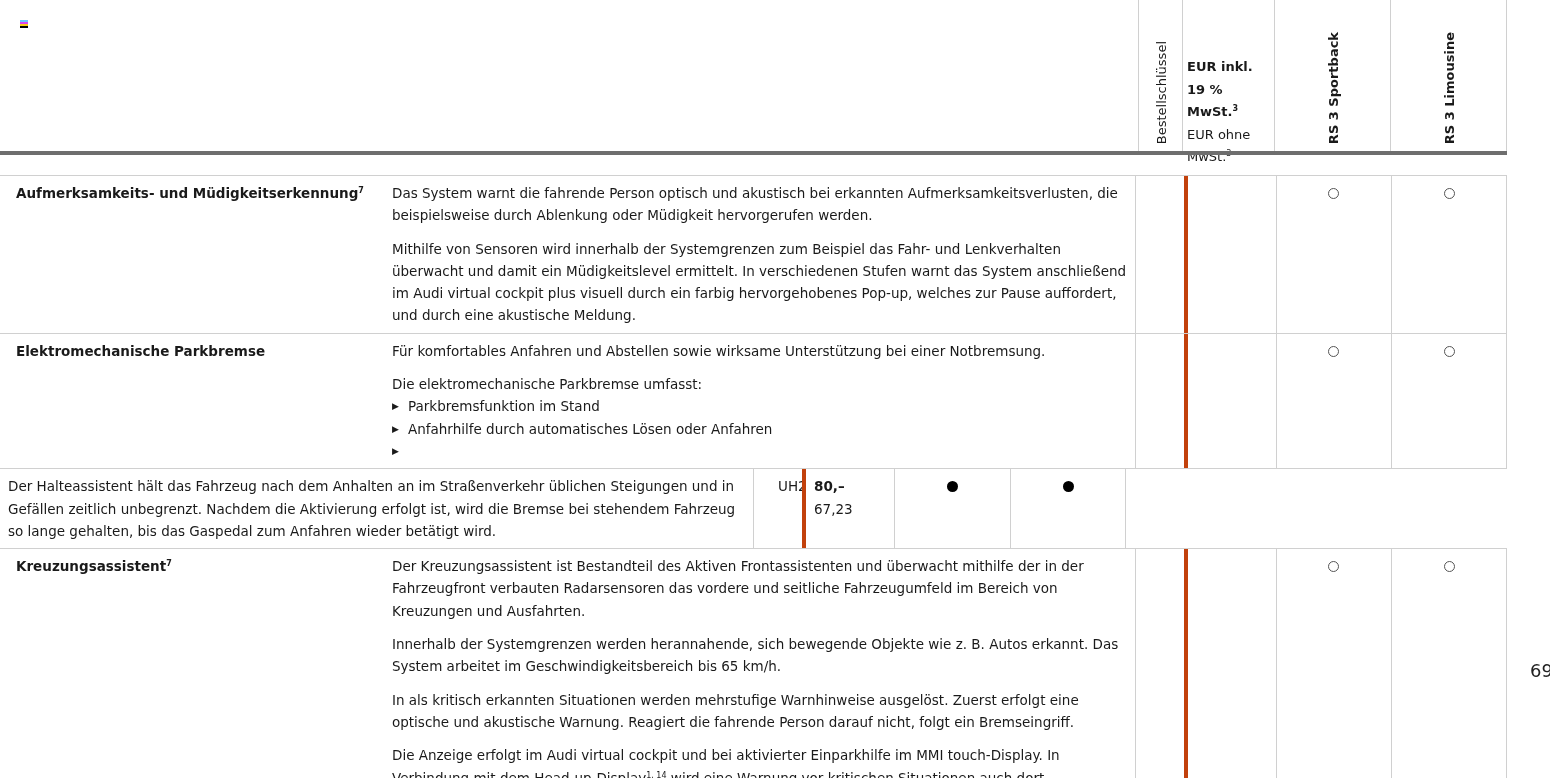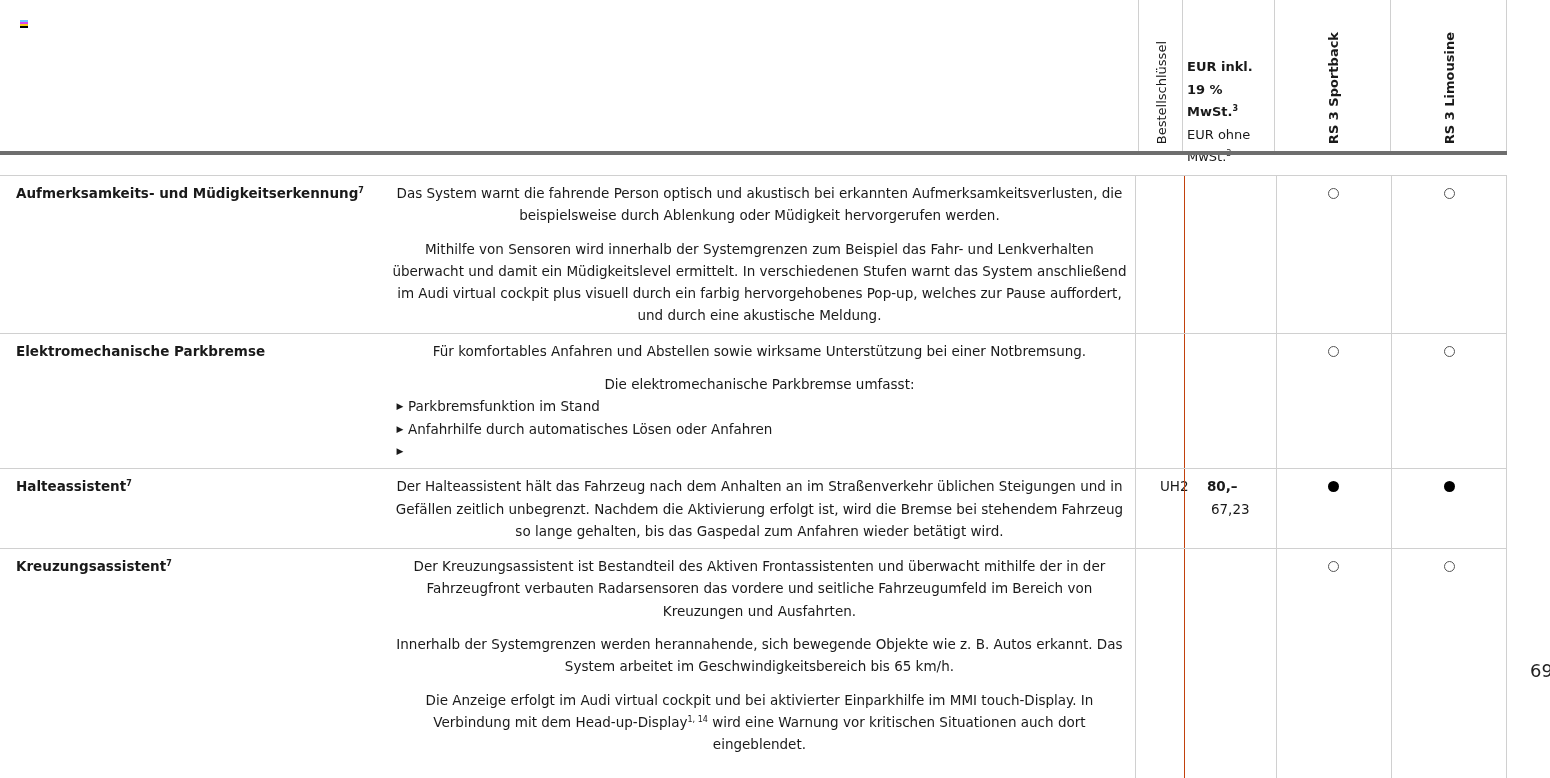--- a/index.html
+++ b/index.html
@@ -52,27 +52,27 @@
     }
     .row {
       position: relative; display: flex;
       border-bottom: 1px solid #d0d0d0;
     }
     .row:last-child { border-bottom: none; }
     .cell { position: relative; font-size: 13.5px; line-height: 22.3px; }
     .c-feat { width: 385px; padding: 6px 16px; font-weight: bold; }
     .c-desc { width: 753px; padding: 6px 8px; }
     .c-key  { width: 44px; padding: 6px 24px; border-left: 1px solid #d0d0d0; }
-    .c-price{ width: 92px; padding: 6px 8px; border-left: 1px solid #c2410c; text-align: center; }
+    .c-price{ width: 92px; padding: 6px 8px; border-left: 4px solid #c2410c; text-align: left; }
     .c-v1, .c-v2 { width: 116px; border-left: 1px solid #d0d0d0; text-align: center; padding-top: 6px; }
     .c-v2 { border-right: 1px solid #d0d0d0; }
     .c-price .b { font-weight: bold; display: block; padding-right: 16px; }
     .c-price .n { display: block; }
 
-    .desc-p { margin-bottom: 11px; text-align: center; }
+    .desc-p { margin-bottom: 11px; }
     .desc-p:last-child { margin-bottom: 0; }
     .bullet { display: flex; }
     .bullet .tri { width: 16px; font-size: 9px; line-height: 22.3px; }
 
     .mark-open {
       display: inline-block; width: 11px; height: 11px; border: 1px solid #555;
       border-radius: 50%; margin-top: 6px;
     }
     .mark-filled {
       display: inline-block; width: 11px; height: 11px; background: #000;
@@ -158,42 +158,40 @@
             </div>
         </div>
       </div>
       <div class="cell c-key"></div>
       <div class="cell c-price"></div>
       <div class="cell c-v1"><span class="mark-open"></span></div>
       <div class="cell c-v2"><span class="mark-open"></span></div>
     </div>
 
     <div class="row">
-      <div class="cell c-feat">
-        <span>Halteassistent</span><sup class="sup">7</sup>
-      </div>
       <div class="cell c-desc">
         <p class="desc-p">Der Halteassistent hält das Fahrzeug nach dem Anhalten an im Straßenverkehr üblichen Steigungen und in Gefällen zeitlich unbegrenzt. Nachdem die Aktivierung erfolgt ist, wird die Bremse bei stehendem Fahrzeug so lange gehalten, bis das Gaspedal zum Anfahren wieder betätigt wird.</p>
       </div>
       <div class="cell c-key">UH2</div>
       <div class="cell c-price">
         <span class="b">80,–</span>
         <span class="n">67,23</span>
       </div>
       <div class="cell c-v1"><span class="mark-filled"></span></div>
       <div class="cell c-v2"><span class="mark-filled"></span></div>
     </div>
 
     <div class="row" style="height:260px;">
       <div class="cell c-feat">
         <span>Kreuzungsassistent</span><sup class="sup">7</sup>
       </div>
       <div class="cell c-desc">
         <p class="desc-p">Der Kreuzungsassistent ist Bestandteil des Aktiven Frontassistenten und überwacht mithilfe der in der Fahrzeugfront verbauten Radarsensoren das vordere und seitliche Fahrzeugumfeld im Bereich von Kreuzungen und Ausfahrten.</p>
         <p class="desc-p">Innerhalb der Systemgrenzen werden herannahende, sich bewegende Objekte wie z. B. Autos erkannt. Das System arbeitet im Geschwindigkeitsbereich bis 65 km/h.</p>
+        <p class="desc-p">In als kritisch erkannten Situationen werden mehrstufige Warnhinweise ausgelöst. Zuerst erfolgt eine optische und akustische Warnung. Reagiert die fahrende Person darauf nicht, folgt ein Bremseingriff.</p>
         <p class="desc-p"><span>Die Anzeige erfolgt im Audi virtual cockpit und bei aktivierter Einparkhilfe im MMI touch-Display. In Verbindung mit dem Head-up-Display</span><sup class="sup">1, 14</sup><span> wird eine Warnung vor kritischen Situationen auch dort eingeblendet.</span></p>
 
       </div>
       <div class="cell c-key"></div>
       <div class="cell c-price"></div>
       <div class="cell c-v1"><span class="mark-open"></span></div>
       <div class="cell c-v2"><span class="mark-open"></span></div>
     </div>
 
   </div>

